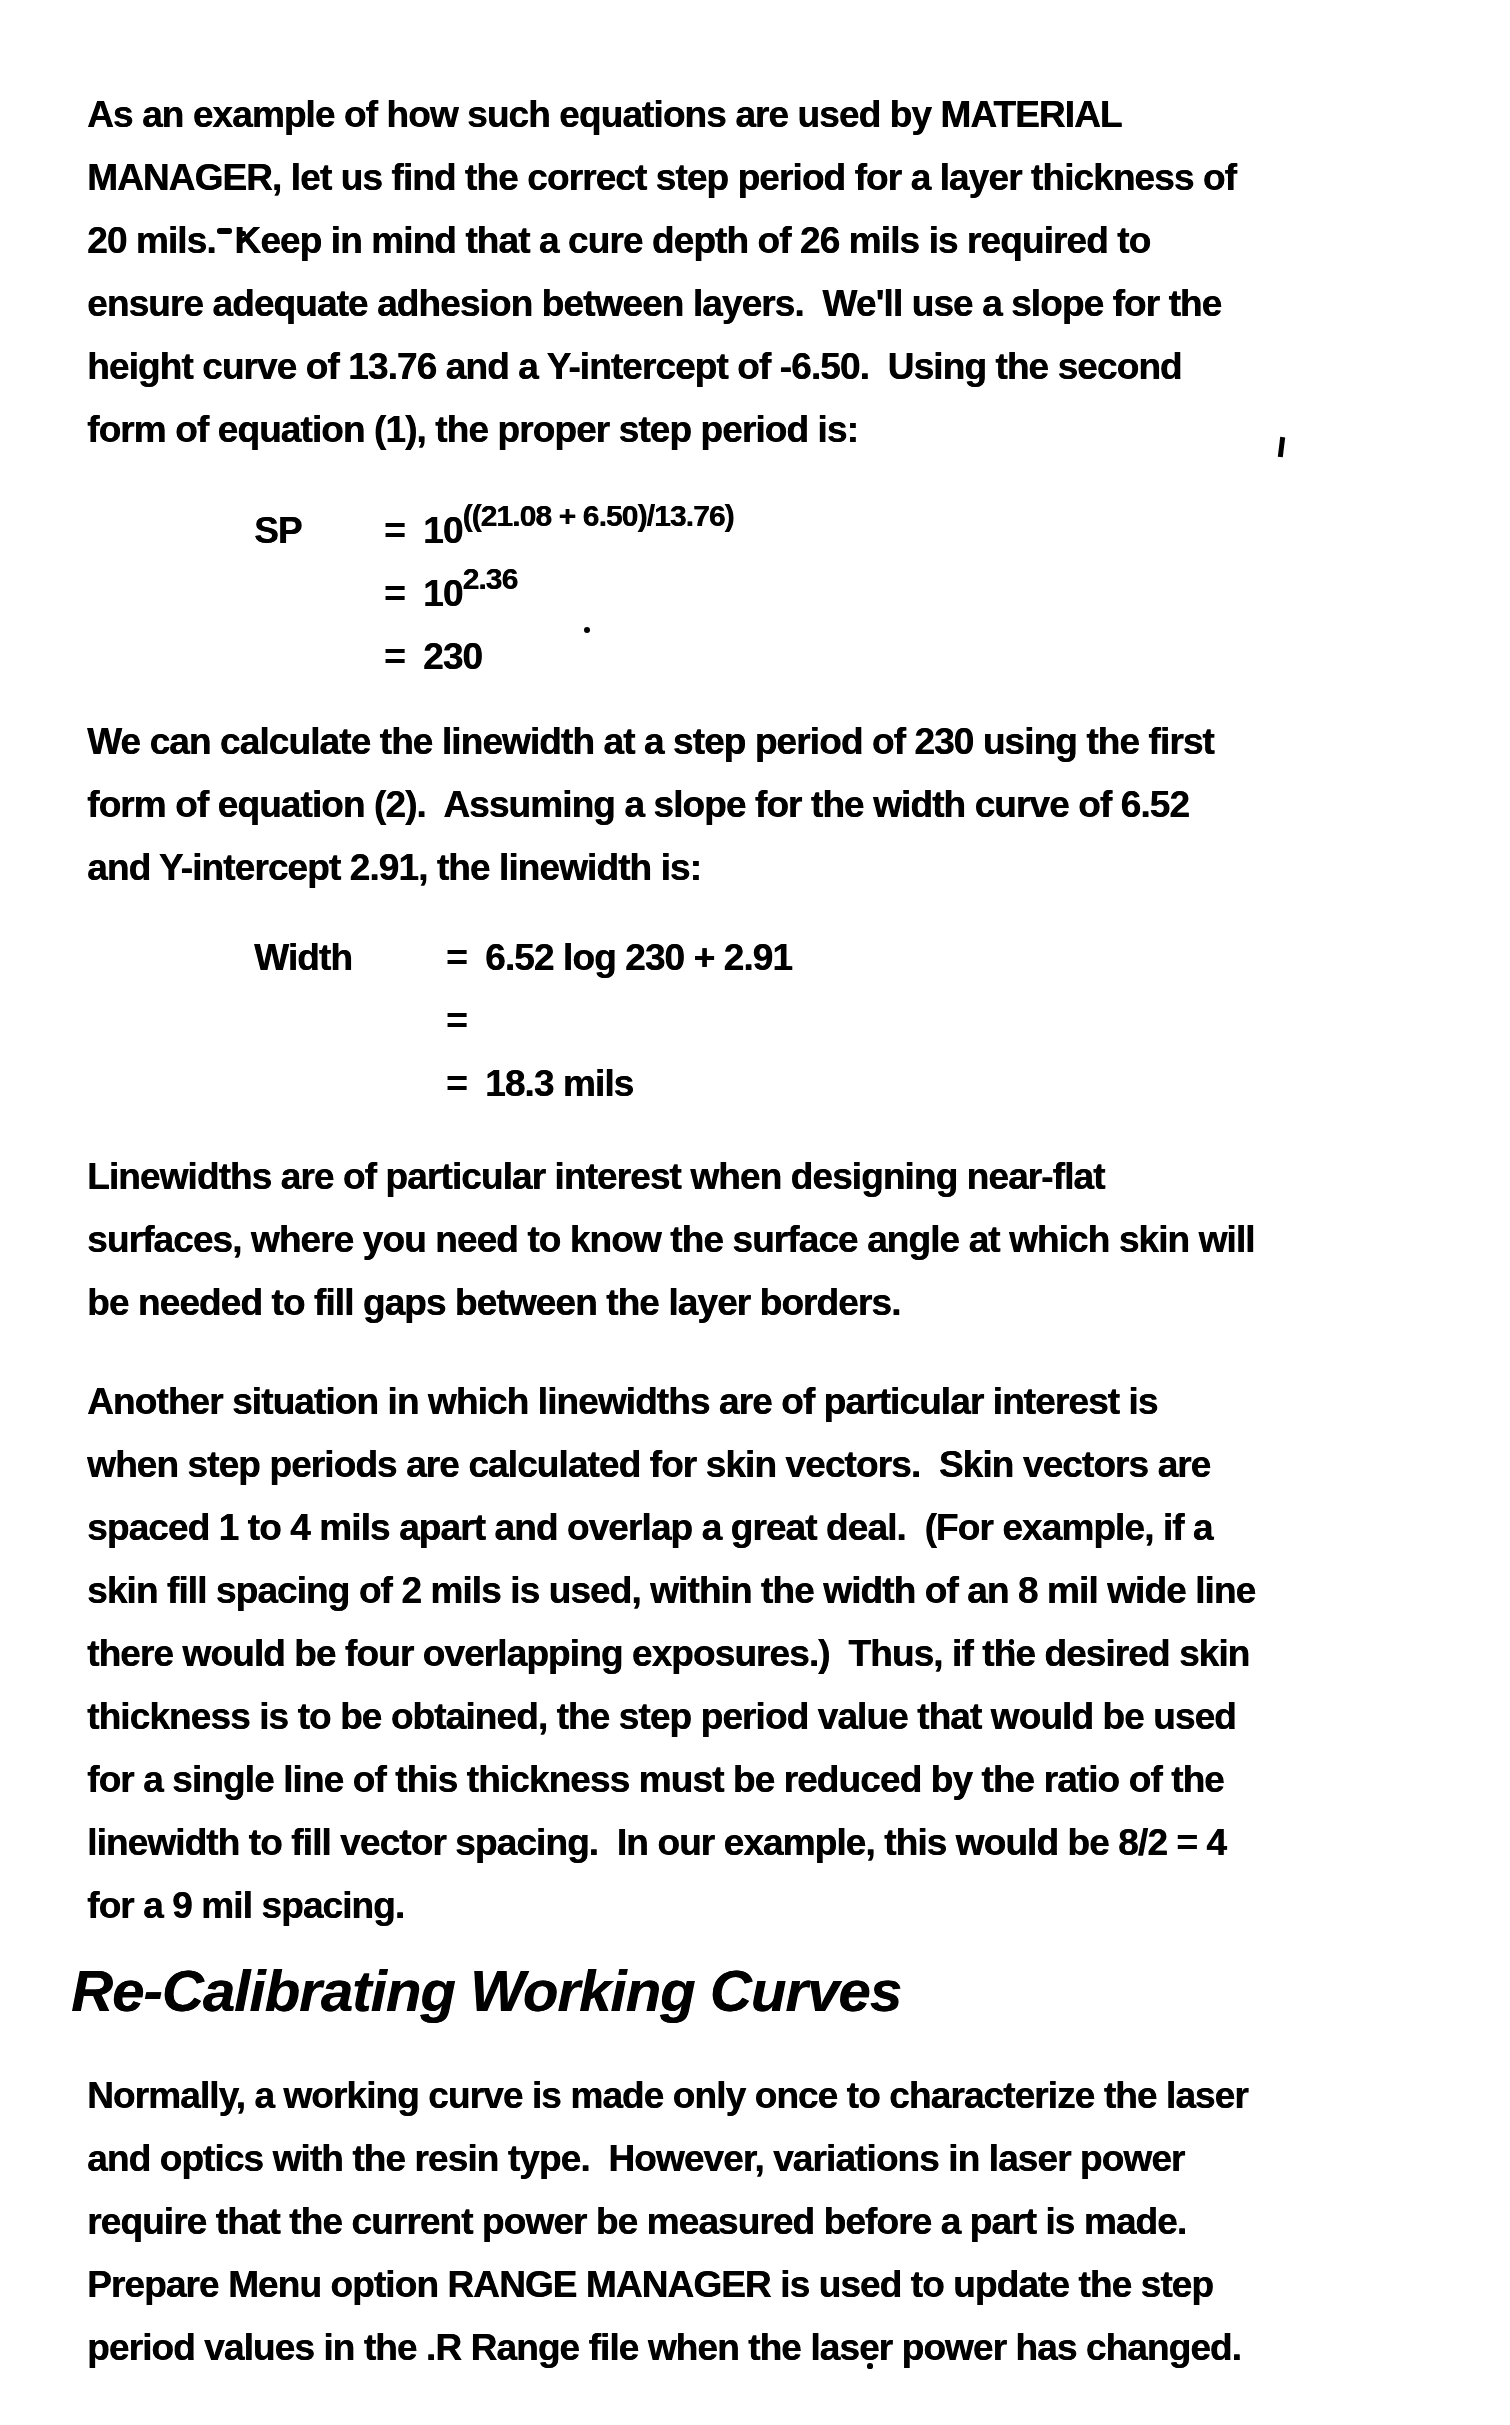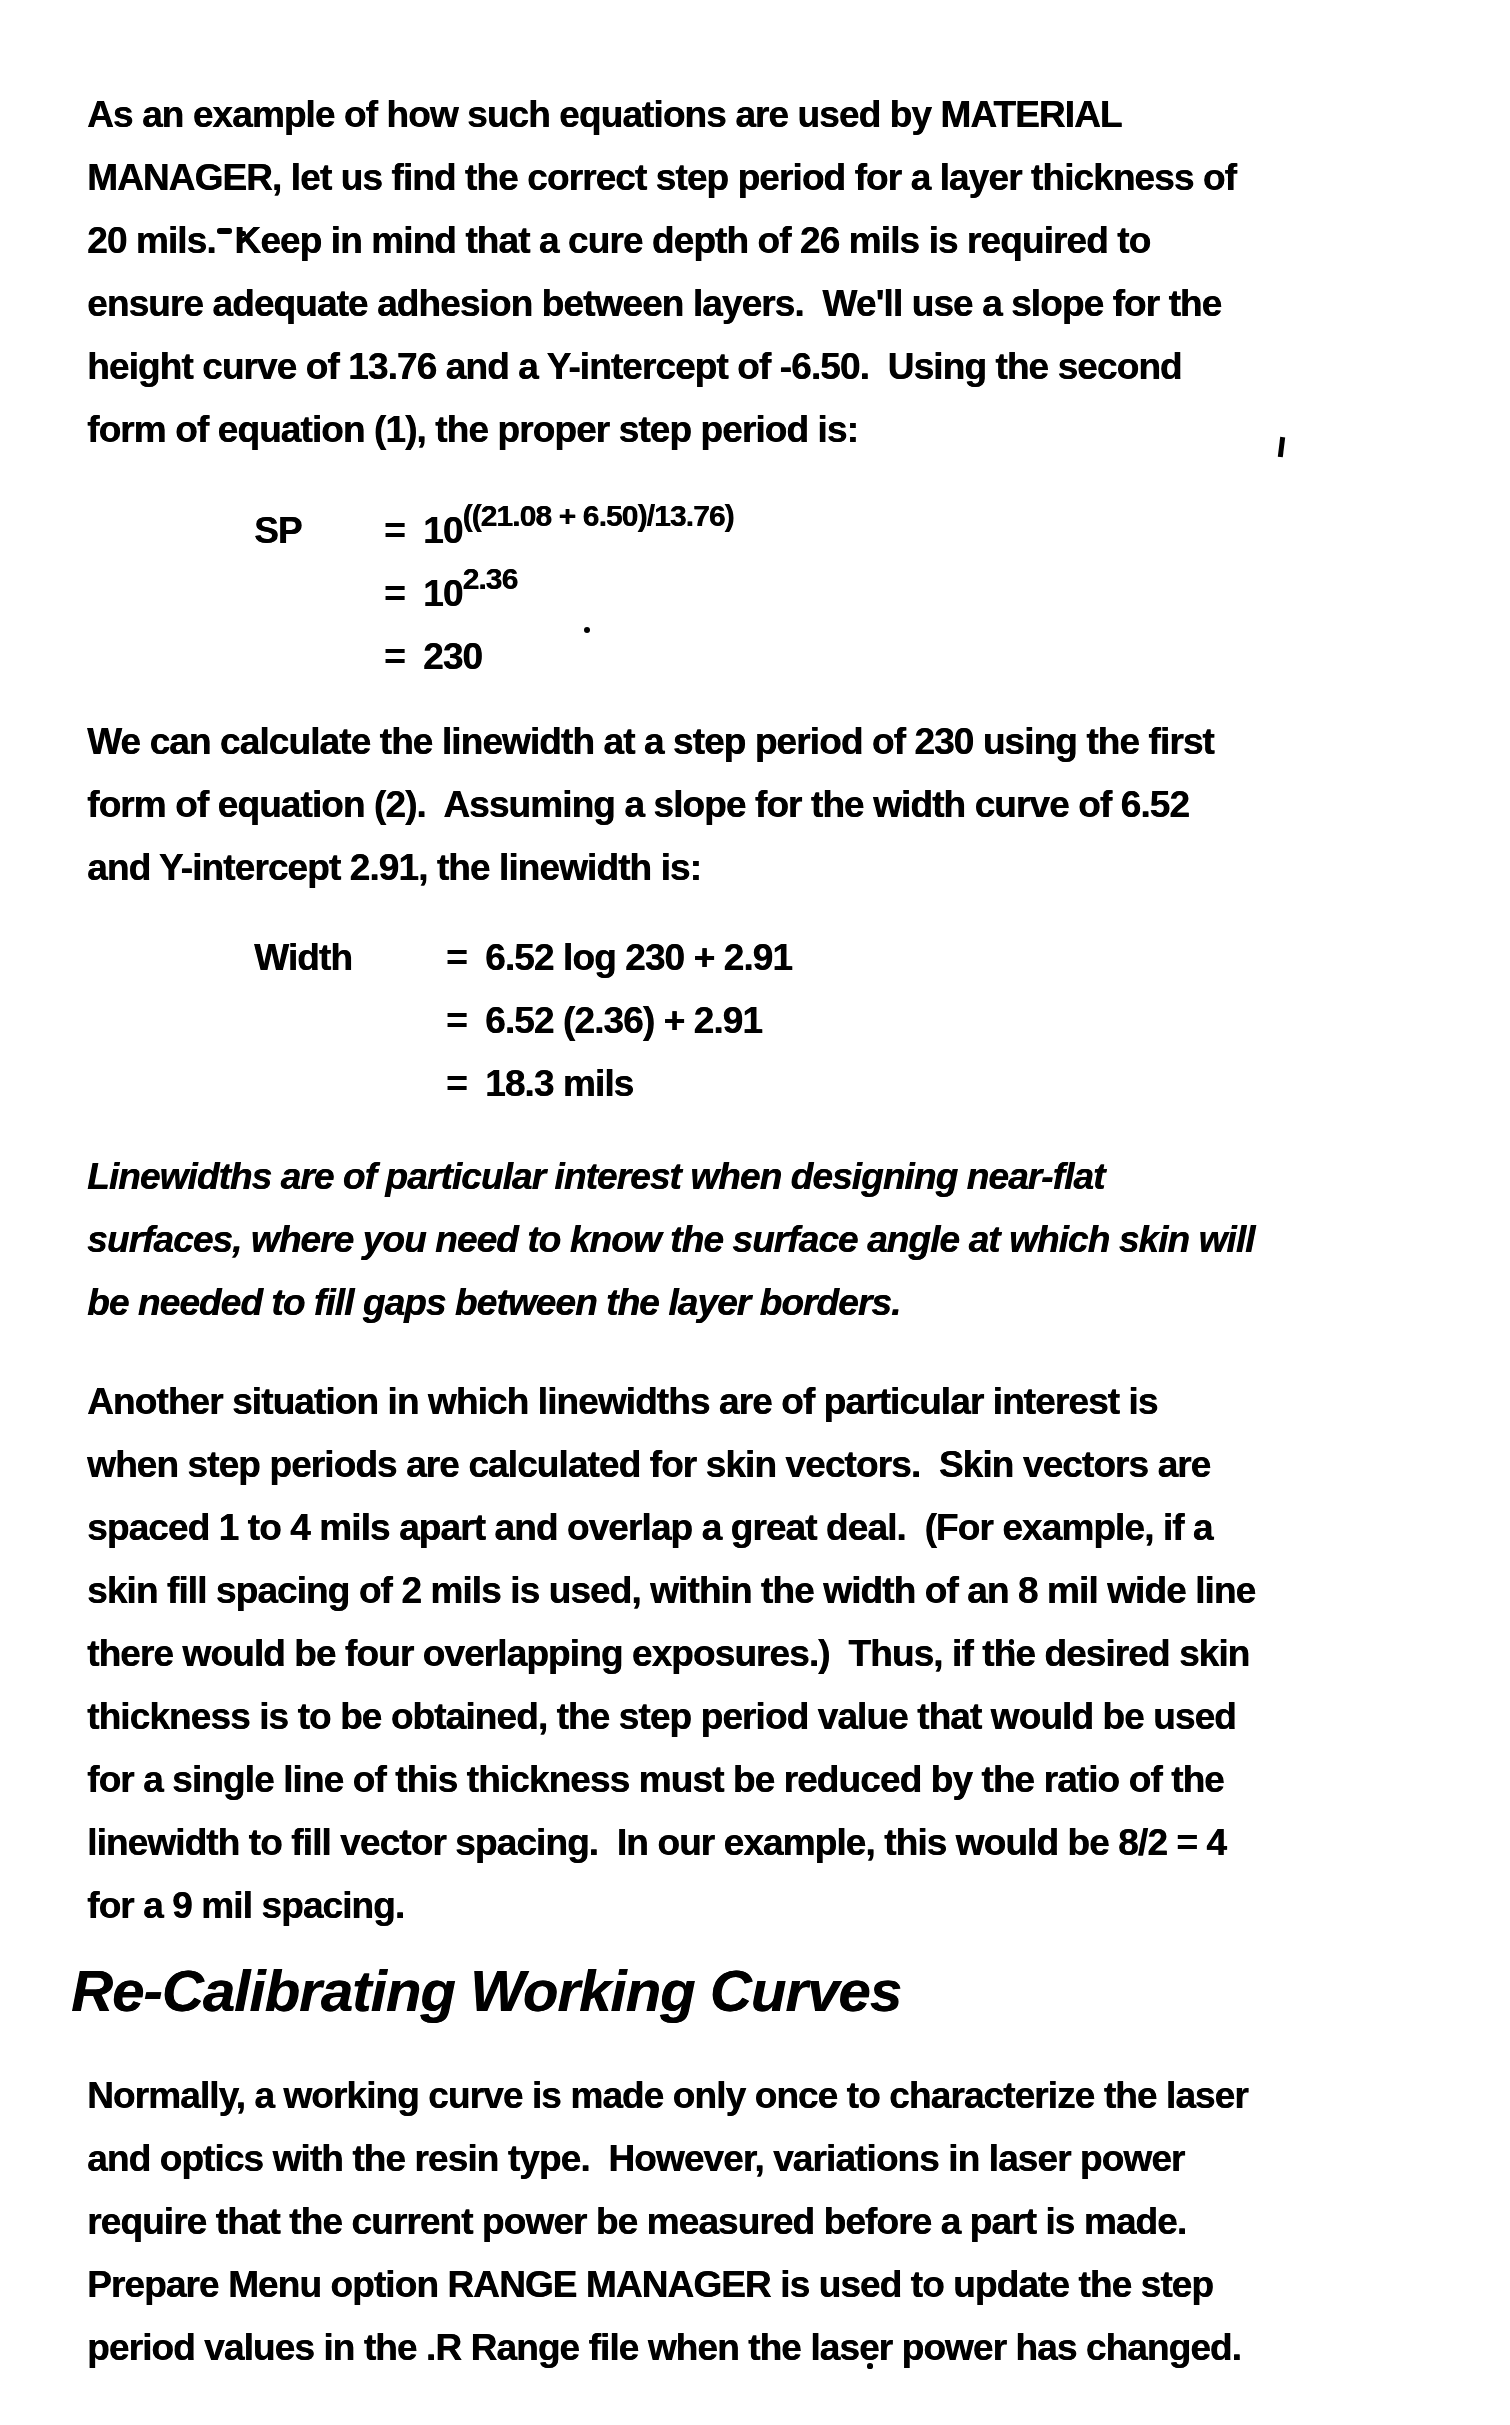--- a/index.html
+++ b/index.html
@@ -29,21 +29,21 @@
     line-height: 63px;
     letter-spacing: -0.9px;
     text-shadow: 0.5px 0 0 #000;
   }
   .line {
     display: block;
     white-space: pre;
   }
   .para-1 { margin-bottom: 38px; }
   .para-2 { margin-bottom: 27.4px; }
-  .para-3 { margin-bottom: 36px; font-style: italic; }
+  .para-3 { margin-bottom: 36px; }
   .para-4 { margin-bottom: 22px; }
   .para-5 { margin-bottom: 0; }
 
   .equation {
     margin: 0 0 0 183px;
     font-size: 37px;
     font-weight: bold;
     letter-spacing: -0.9px;
     text-shadow: 0.5px 0 0 #000;
   }
@@ -119,21 +119,21 @@
     <span class="line">We can calculate the linewidth at a step period of 230 using the first</span>
     <span class="line">form of equation (2).  Assuming a slope for the width curve of 6.52</span>
     <span class="line">and Y-intercept 2.91, the linewidth is:</span>
   </p>
 
   <div class="equation eq-width">
     <div class="eq-row">
       <span class="eq-label">Width</span><span class="eq-op">=</span><span class="eq-base">6.52 log 230 + 2.91</span><span class="eq-sup"></span>
     </div>
     <div class="eq-row">
-      <span class="eq-label"></span><span class="eq-op">=</span><span class="eq-base">6.52 (2.36) + 2.91</span><span class="eq-sup"></span>
+      <span class="eq-label"></span><span class="eq-op">=</span><span class="eq-sup"></span>
     </div>
     <div class="eq-row">
       <span class="eq-label"></span><span class="eq-op">=</span><span class="eq-base">18.3 mils</span><span class="eq-sup"></span>
     </div>
   </div>
 
   <p class="para para-3">
     <span class="line">Linewidths are of particular interest when designing near-flat</span>
     <span class="line">surfaces, where you need to know the surface angle at which skin will</span>
     <span class="line">be needed to fill gaps between the layer borders.</span>

